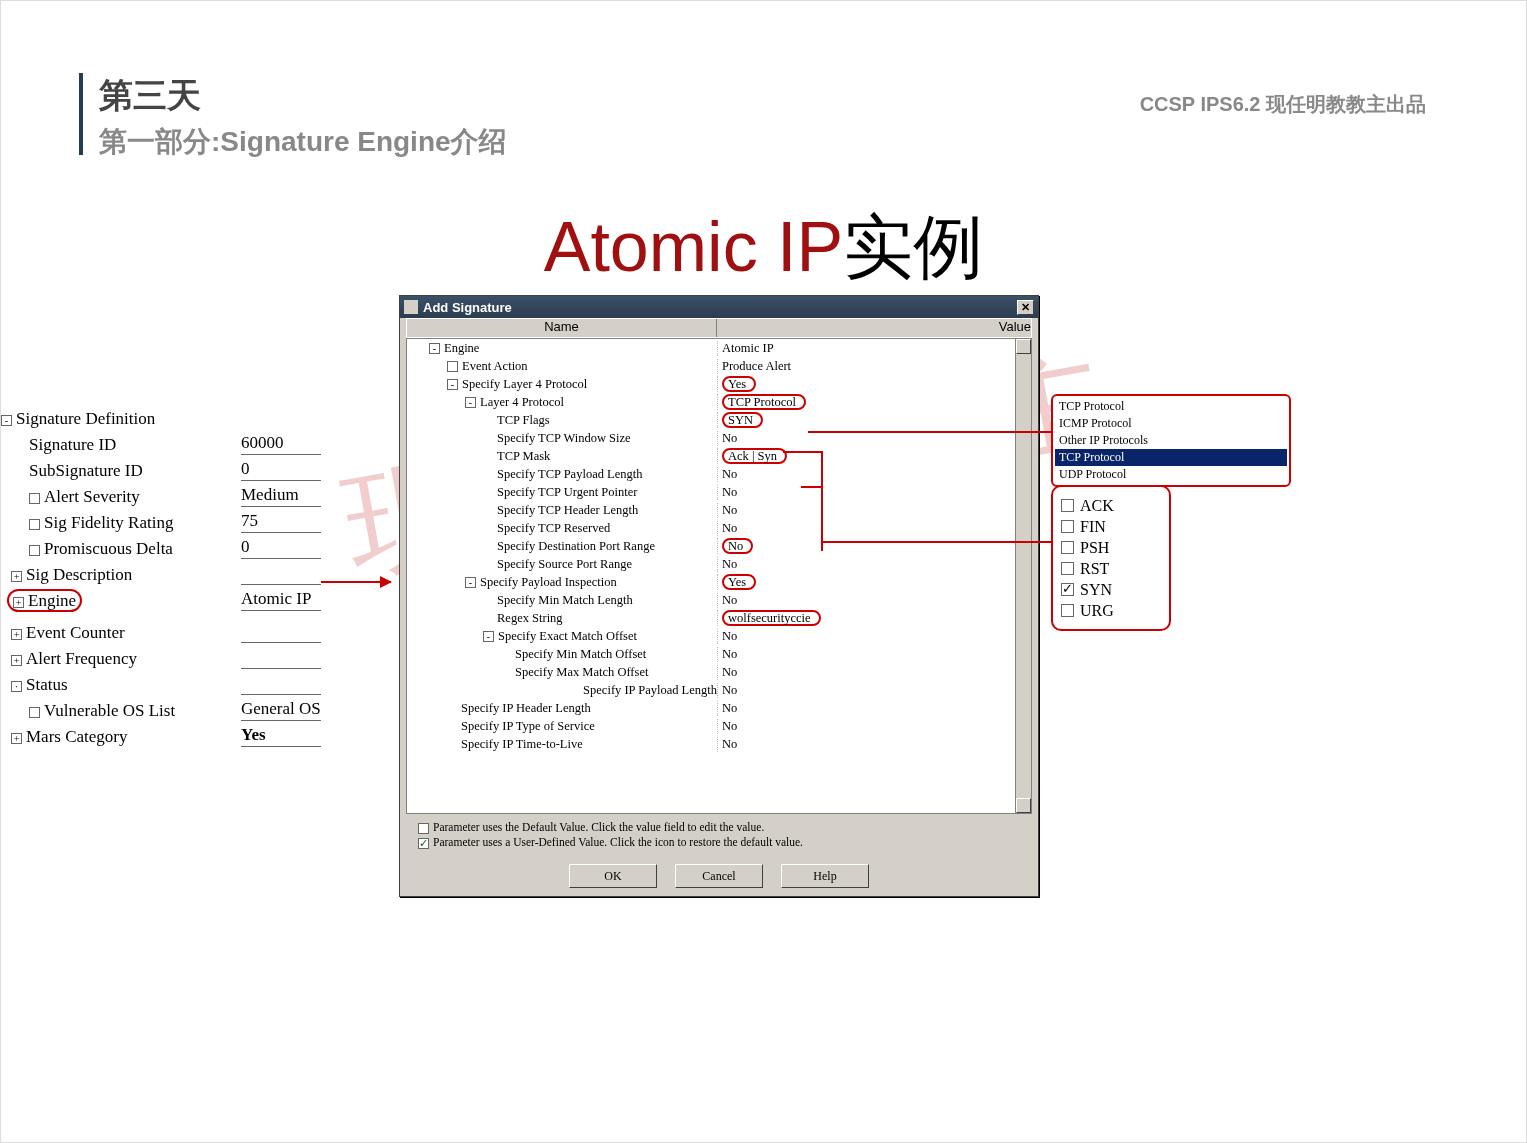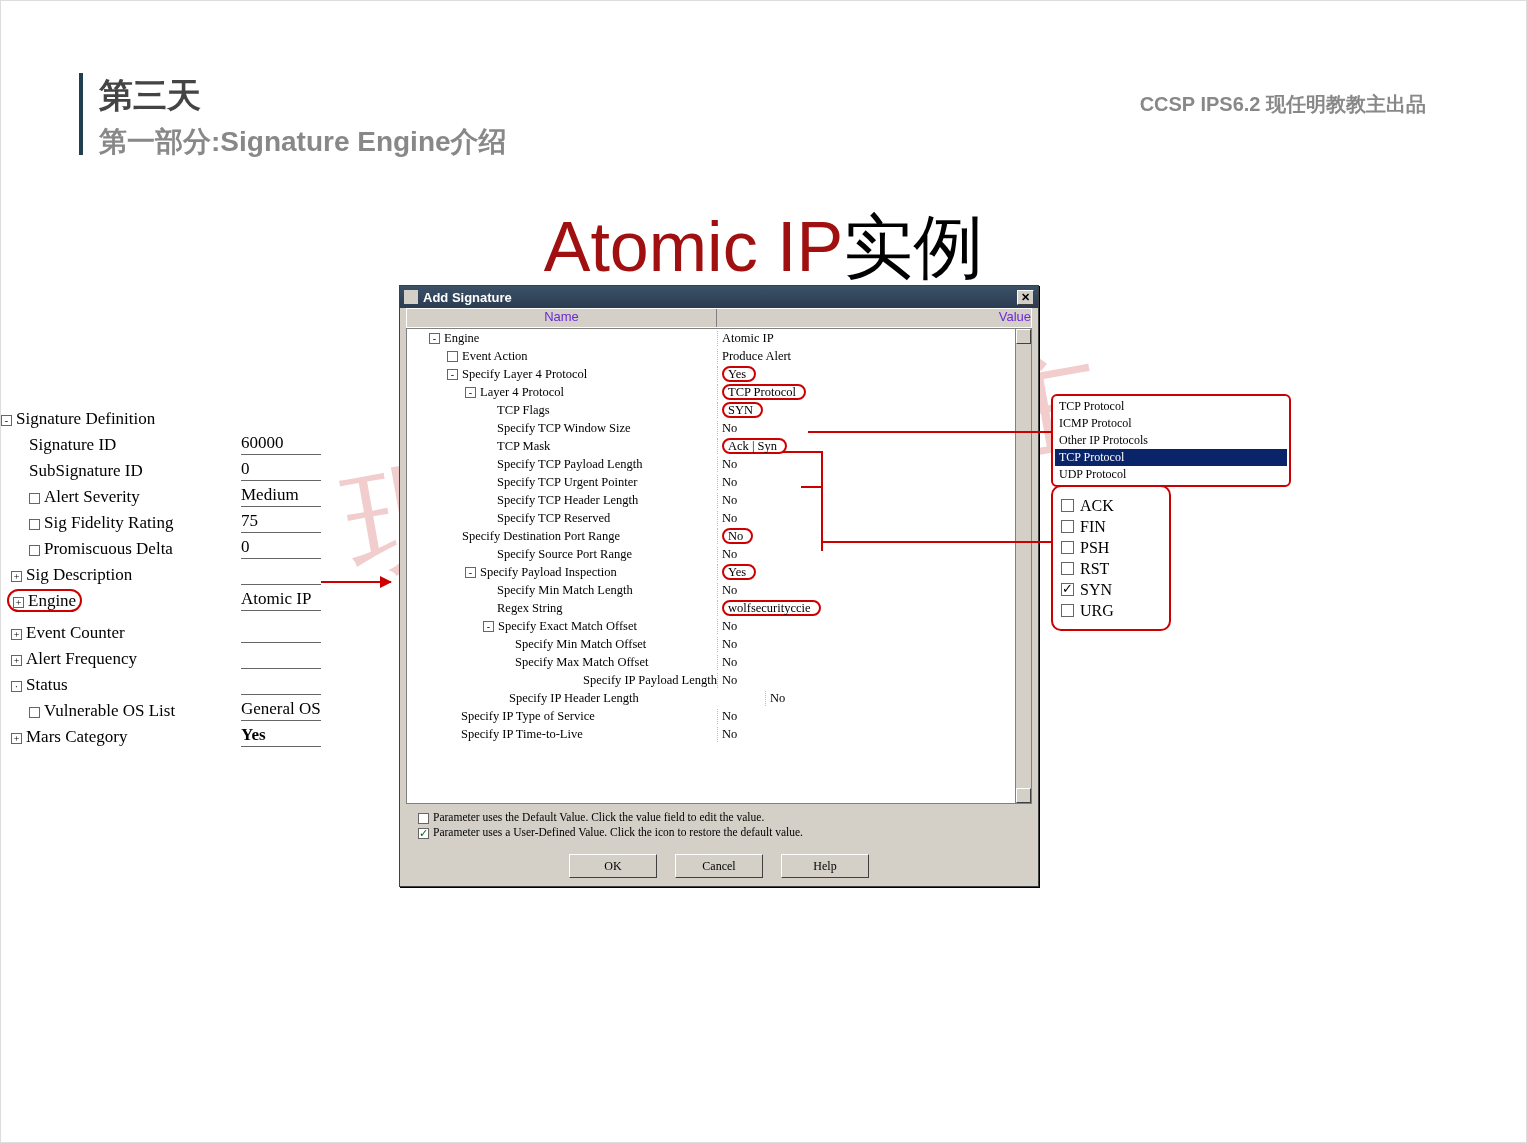--- a/index.html
+++ b/index.html
@@ -138,21 +138,21 @@
     right: -1px;
     top: -5px;
     border-left: 12px solid #c00;
     border-top: 6px solid transparent;
     border-bottom: 6px solid transparent;
   }
 
   
   .dialog {
     position: absolute;
-    top: 284px;
+    top: 294px;
     left: 398px;
     width: 640px;
     height: 602px;
     background: #d4d0c8;
     border: 1px solid #404040;
     box-shadow: 1px 1px 0 #000;
     font-family: "MS Sans Serif", Tahoma, sans-serif;
     font-size: 13px;
     z-index: 4;
   }
@@ -185,21 +185,21 @@
     font-family: Arial;
     font-weight: bold;
     cursor: pointer;
   }
   .grid-header {
     display: flex;
     height: 20px;
     background: #d4d0c8;
     border-bottom: 1px solid #808080;
     font-weight: normal;
-    color: #6d28d9;
+    color: #000000;
     margin: 0 6px;
     border: 1px solid #fff;
   }
   .gh-name { width: 310px; text-align: center; border-right: 1px solid #808080; }
   .gh-val { flex: 1; text-align: right; }
   .grid-body {
     margin: 0 6px;
     height: 476px;
     overflow: hidden;
     background: #fff;
@@ -540,21 +540,21 @@
           <div class="grid-row">
             <div class="gr-name" style="padding-left: 76px;">
               <span style="display:inline-block;width:14px"></span>
               <span>Specify TCP Reserved</span>
             </div>
             <div class="gr-val">
               <span class="val-wrap">No</span>
             </div>
           </div>
           <div class="grid-row">
-            <div class="gr-name" style="padding-left: 41px;">
+            <div class="gr-name" style="padding-left: 76px;">
               <span style="display:inline-block;width:14px"></span>
               <span>Specify Destination Port Range</span>
             </div>
             <div class="gr-val">
               <span class="val-wrap circled">No</span>
             </div>
           </div>
           <div class="grid-row">
             <div class="gr-name" style="padding-left: 76px;">
               <span style="display:inline-block;width:14px"></span>
@@ -621,21 +621,21 @@
           <div class="grid-row">
             <div class="gr-name" style="padding-left: 40px; justify-content: flex-end;">
               <span style="display:inline-block;width:14px"></span>
               <span>Specify IP Payload Length</span>
             </div>
             <div class="gr-val">
               <span class="val-wrap">No</span>
             </div>
           </div>
           <div class="grid-row">
-            <div class="gr-name" style="padding-left: 40px; margin-left: 48px;">
+            <div class="gr-name" style="padding-left: 40px;">
               <span style="display:inline-block;width:14px"></span>
               <span>Specify IP Header Length</span>
             </div>
             <div class="gr-val">
               <span class="val-wrap">No</span>
             </div>
           </div>
           <div class="grid-row">
             <div class="gr-name" style="padding-left: 40px;">
               <span style="display:inline-block;width:14px"></span>

